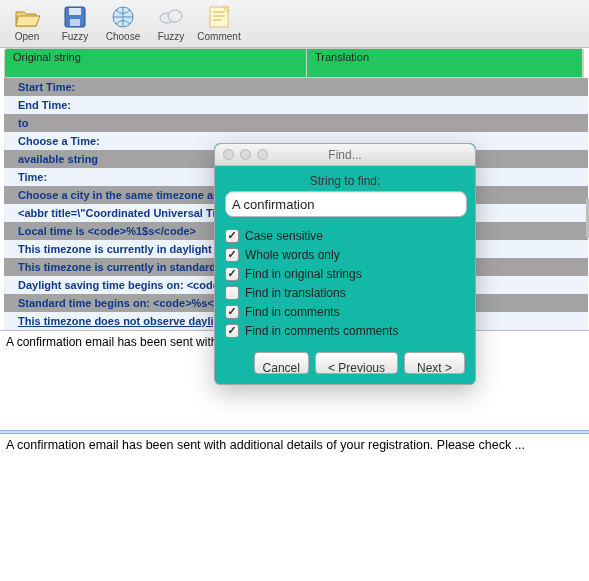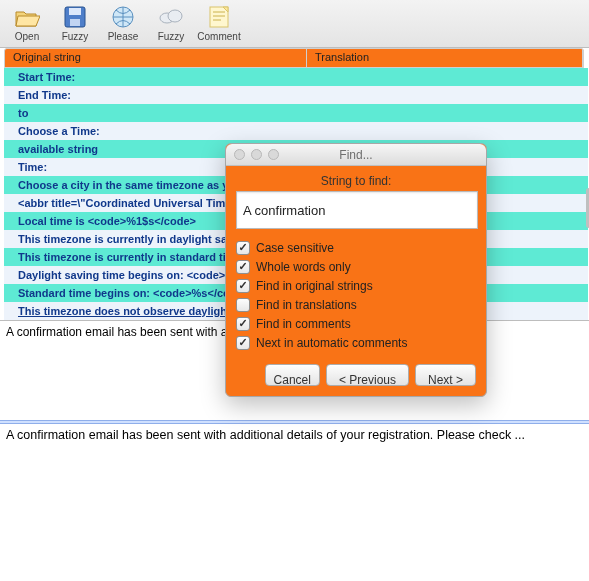--- a/index.html
+++ b/index.html
@@ -5,48 +5,48 @@
   * { box-sizing: border-box; margin: 0; padding: 0; font-family: "Lucida Grande", "Helvetica Neue", Arial, sans-serif; }
   html, body { width: 589px; height: 581px; background: #fff; overflow: hidden; }
 
   
   .toolbar { height: 48px; background: linear-gradient(#f3f3f3, #e4e4e4); border-bottom: 1px solid #bdbdbd; display: flex; align-items: flex-start; padding: 2px 4px 0 4px; gap: 2px; }
   .tb-btn { width: 46px; display: flex; flex-direction: column; align-items: center; font-size: 10px; color: #444; cursor: pointer; padding-top: 1px; }
   .tb-icon { width: 28px; height: 28px; margin-bottom: 1px; display: flex; align-items: center; justify-content: center; }
   .tb-label { line-height: 1; }
 
   
-  .col-headers { height: 20px; background: #f97316; border-bottom: 1px solid #bdbdbd; display: flex; font-size: 11px; color: #222; position: relative; width: 580px; margin-left: 4px; border: 1px solid #cfcfcf; border-radius: 3px 3px 0 0; }
+  .col-headers { height: 30px; background: #22c55e; border-bottom: 1px solid #bdbdbd; display: flex; font-size: 11px; color: #222; position: relative; width: 580px; margin-left: 4px; border: 1px solid #cfcfcf; border-radius: 3px 3px 0 0; }
   .col-h { padding: 2px 8px; border-right: 1px solid #cfcfcf; }
   .col-h.orig { width: 302px; }
   .col-h.trans { flex: 1; }
   .scroll-hint { position: absolute; right: -4px; top: 120px; width: 6px; height: 40px; background: #bfbfbf; border-radius: 3px; }
 
   
   .table-wrap { position: relative; width: 584px; margin-left: 4px; }
   .row { height: 18px; font-size: 11px; display: flex; align-items: center; padding-left: 14px; }
   .row.even { background: #edf3fb; }
-  .row.odd { background: #5eead4; }
+  .row.odd { background: #a3a3a3; }
   .row .cell { color: #10388b; font-weight: bold; white-space: nowrap; overflow: hidden; }
   .row.last .cell { text-decoration: underline; }
 
   
   .upper-pane { border-top: 1px solid #bdbdbd; padding: 4px 6px; font-size: 12px; color: #000; height: 100px; background: #fff; position: relative; }
   .divider { height: 4px; background: #cfe0ff; border-top: 1px solid #8faeea; border-bottom: 1px solid #8faeea; }
   .lower-pane { padding: 4px 6px; font-size: 12.5px; color: #000; background: #fff; height: 110px; }
 
   
-  .dialog { position: absolute; left: 225px; top: 143px; width: 262px; background: #f97316; border: 1px solid #a7a7a7; border-radius: 6px; box-shadow: 0 8px 24px rgba(0,0,0,0.25); font-size: 12px; color: #000; }
+  .dialog { position: absolute; left: 214px; top: 143px; width: 262px; background: #14b8a6; border: 1px solid #a7a7a7; border-radius: 6px; box-shadow: 0 8px 24px rgba(0,0,0,0.25); font-size: 12px; color: #000; }
   .dlg-title { height: 22px; background: linear-gradient(#f6f6f6, #dcdcdc); border-bottom: 1px solid #bfbfbf; border-radius: 6px 6px 0 0; display: flex; align-items: center; position: relative; }
   .traffic { display: flex; gap: 6px; position: absolute; left: 8px; top: 5px; }
   .tl { width: 11px; height: 11px; border-radius: 50%; background: #d9d9d9; border: 1px solid #b8b8b8; }
   .dlg-title-text { flex: 1; text-align: center; font-size: 12px; color: #6f6f6f; }
   .dlg-body { padding: 8px 10px 10px 10px; }
   .dlg-label { font-size: 12px; color: #333; margin-bottom: 3px; text-align: center; }
-  .dlg-input { width: 242px; height: 38px; border: 1px solid #b9b9b9; background: #fff; padding: 2px 6px; font-size: 13px; color: #222; border-radius: 0; outline: none; box-shadow: inset 0 1px 2px rgba(0,0,0,0.1); }
+  .dlg-input { width: 242px; height: 26px; border: 1px solid #b9b9b9; background: #fff; padding: 2px 6px; font-size: 13px; color: #222; border-radius: 8px; outline: none; box-shadow: inset 0 1px 2px rgba(0,0,0,0.1); }
   .checks { margin-top: 10px; display: flex; flex-direction: column; gap: 1px; }
   .chk-row { display: flex; align-items: center; gap: 6px; font-size: 12px; color: #222; height: 18px; }
   .chk { width: 14px; height: 14px; border: 1px solid #8f8f8f; border-radius: 3px; background: linear-gradient(#fdfdfd,#e7e7e7); display: flex; align-items: center; justify-content: center; font-size: 11px; color: #333; line-height: 1; }
   .chk.checked::after { content: "✓"; font-weight: bold; font-size: 11px; margin-top: -1px; }
   .dlg-buttons { display: flex; justify-content: flex-end; gap: 6px; margin-top: 12px; }
   .dlg-btn { height: 22px; padding: 8px 12px; font-size: 12px; color: #333; background: linear-gradient(#fdfdfd,#e4e4e4); border: 1px solid #acacac; border-radius: 4px; cursor: pointer; box-shadow: 0 1px 0 rgba(255,255,255,0.6) inset; }
   .dlg-btn.small { padding: 8px 8px; }
 
   
 </style>
@@ -73,21 +73,21 @@
     </div>
     <span class="tb-label">Fuzzy</span>
   </div>
   <div class="tb-btn">
     <div class="tb-icon">
       <svg width="24" height="24" viewBox="0 0 24 24">
           <circle cx="12" cy="12" r="10" fill="#cfe7f7" stroke="#5a90bf"></circle>
           <path d="M2 12 H22 M12 2 V22 M5 5 Q12 12 19 5 M5 19 Q12 12 19 19" stroke="#5a90bf" fill="none"></path>
         </svg>
     </div>
-    <span class="tb-label">Please</span>
+    <span class="tb-label">Choose</span>
   </div>
   <div class="tb-btn">
     <div class="tb-icon">
       <svg width="26" height="20" viewBox="0 0 26 20">
           <ellipse cx="9" cy="11" rx="7" ry="5" fill="#e9edf2" stroke="#a9b2bd"></ellipse>
           <ellipse cx="17" cy="9" rx="7" ry="6" fill="#e9edf2" stroke="#a9b2bd"></ellipse>
         </svg>
     </div>
     <span class="tb-label">Fuzzy</span>
   </div>
@@ -194,21 +194,21 @@
       <div class="chk-row">
         <span class="chk"></span>
         <span>Find in translations</span>
       </div>
       <div class="chk-row">
         <span class="chk checked"></span>
         <span>Find in comments</span>
       </div>
       <div class="chk-row">
         <span class="chk checked"></span>
-        <span>Next in automatic comments</span>
+        <span>Find in comments comments</span>
       </div>
     </div>
     <div class="dlg-buttons">
       <button class="dlg-btn small">Cancel</button>
       <button class="dlg-btn">&lt; Previous</button>
       <button class="dlg-btn">Next &gt;</button>
     </div>
   </div>
 </div>
 

